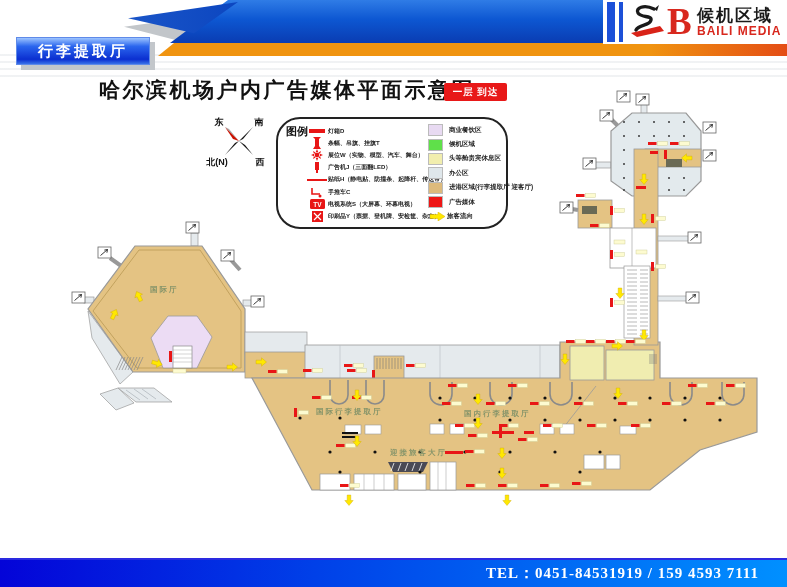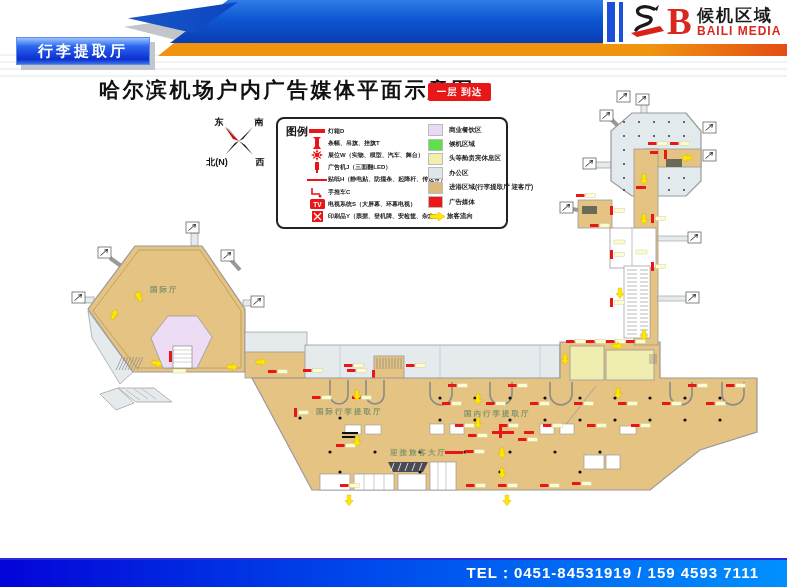--- a/index.html
+++ b/index.html
@@ -29,45 +29,45 @@
   .logo-box{position:absolute;left:603px;top:0;width:184px;height:44px;background:#fff;}
   .logo-stripe1{position:absolute;left:4px;top:2px;width:8px;height:40px;background:#1c50d8;}
   .logo-stripe2{position:absolute;left:16px;top:2px;width:4px;height:40px;background:#1c50d8;}
   .logo-dragon{position:absolute;left:26px;top:2px;}
   .logo-b{position:absolute;left:64px;top:3px;width:28px;height:38px;color:#d8281e;
     font-family:"Liberation Serif","DejaVu Serif",serif;font-weight:bold;font-size:37px;line-height:38px;}
   .logo-cn{position:absolute;left:94px;top:4px;font-size:17px;font-weight:bold;color:#1a1a1a;letter-spacing:2px;}
   .logo-en{position:absolute;left:94px;top:24px;font-size:12px;font-weight:bold;color:#d8281e;letter-spacing:1px;text-align:right;}
   
   .title{position:absolute;left:99px;top:76px;font-size:21px;font-weight:bold;color:#111;letter-spacing:2.5px;}
-  .badge{position:absolute;left:428px;top:83px;width:63px;height:18px;background:#e81818;border-radius:2px;
+  .badge{position:absolute;left:444px;top:83px;width:63px;height:18px;background:#e81818;border-radius:2px;
     color:#fff;font-size:9.5px;font-weight:bold;letter-spacing:1px;display:flex;align-items:center;justify-content:center;}
   
   .legend{position:absolute;left:276px;top:117px;width:228px;height:108px;background:#fff;
-    border:2px solid #222;border-radius:8px;z-index:5;}
+    border:2px solid #222;border-radius:24px;z-index:5;}
   .legend-title{position:absolute;left:8px;top:5px;font-size:11px;font-weight:bold;color:#111;}
   .lcol{position:absolute;left:28px;top:6px;}
   .lrow{display:flex;align-items:center;height:12.2px;}
   .licon{width:22px;display:flex;justify-content:center;align-items:center;}
   .llabel{font-size:6px;color:#222;font-weight:bold;white-space:nowrap;}
   .zcol{position:absolute;left:150px;top:4px;}
   .zrow{display:flex;align-items:center;height:14.4px;}
   .zswatch{width:13px;height:10px;margin-right:6px;border:0.5px solid #bbb;}
   .zlabel{font-size:6.5px;color:#222;font-weight:bold;white-space:nowrap;}
   
   .compass{position:absolute;left:203px;top:113px;}
   .compass text{font-size:9px;fill:#111;font-weight:bold;}
   
   #plan{position:absolute;left:0;top:88px;}
   .pl{font-size:7.5px;fill:#87956a;letter-spacing:2px;font-weight:bold;}
   
   .footer{position:absolute;left:0;bottom:0;width:787px;height:27px;
     background:linear-gradient(90deg,#0404d8 0%,#0040e8 40%,#0090ff 100%);
     border-top:2px solid #2a2ae0;}
-  .tel{position:absolute;right:28px;top:4px;color:#fff;font-size:15px;font-weight:bold;letter-spacing:1px;}
+  .tel{position:absolute;right:28px;top:4px;color:#fff;font-size:15px;font-weight:bold;letter-spacing:1px;font-family:Liberation Serif, serif;}
 </style>
 </head>
 <body>
 
 <div class="hdr-stripes"></div>
 <div class="hdr-swoosh-shadow"></div>
 <div class="hdr-band"></div>
 <div class="hdr-swoosh"></div>
 <div class="hdr-orange"></div>
 <div class="tab">

